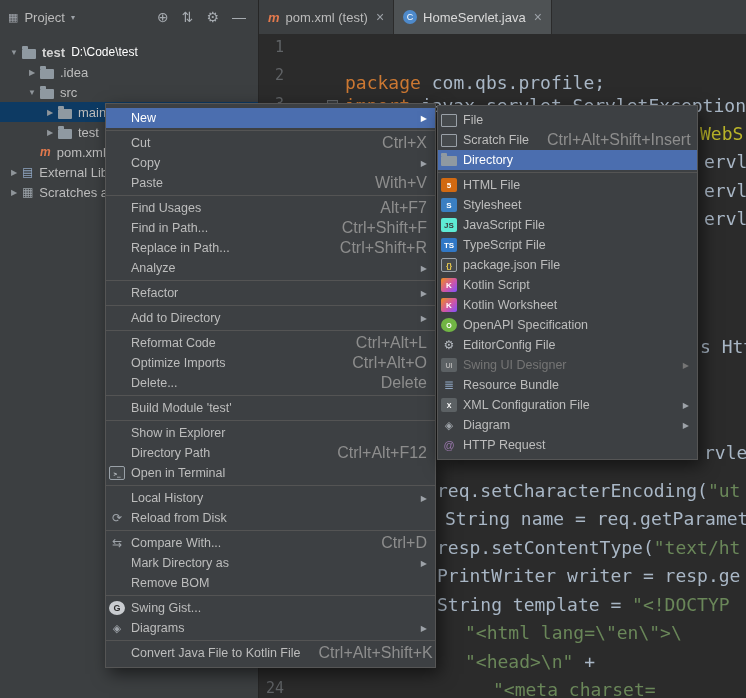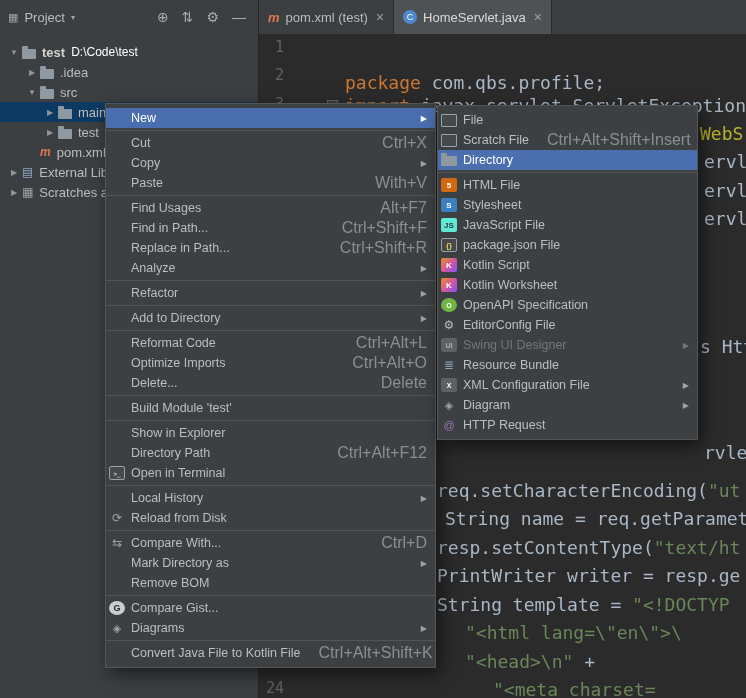--- a/index.html
+++ b/index.html
@@ -292,21 +292,21 @@
       <span class="lbl">Mark Directory as</span>
       <span class="arrow">▶</span>
     </div>
     <div class="mi">
       <span class="ic"></span>
       <span class="lbl">Remove BOM</span>
     </div>
     <div class="msep"></div>
     <div class="mi">
       <span class="ic fic i-github">G</span>
-      <span class="lbl">Compare Gist...</span>
+      <span class="lbl">Swing Gist...</span>
     </div>
     <div class="mi">
       <span class="ic fic i-diagrams">◈</span>
       <span class="lbl">Diagrams</span>
       <span class="arrow">▶</span>
     </div>
     <div class="msep"></div>
     <div class="mi">
       <span class="ic"></span>
       <span class="lbl">Convert Java File to Kotlin File</span>
@@ -335,20 +335,24 @@
     </div>
     <div class="mi">
       <span class="ic fic i-css">S</span>
       <span class="lbl">Stylesheet</span>
     </div>
     <div class="mi">
       <span class="ic fic i-js">JS</span>
       <span class="lbl">JavaScript File</span>
     </div>
     <div class="mi">
+      <span class="ic fic i-ts">TS</span>
+      <span class="lbl">TypeScript File</span>
+    </div>
+    <div class="mi">
       <span class="ic fic i-pkg">{}</span>
       <span class="lbl">package.json File</span>
     </div>
     <div class="mi">
       <span class="ic fic i-kt">K</span>
       <span class="lbl">Kotlin Script</span>
     </div>
     <div class="mi">
       <span class="ic fic i-kt">K</span>
       <span class="lbl">Kotlin Worksheet</span>

